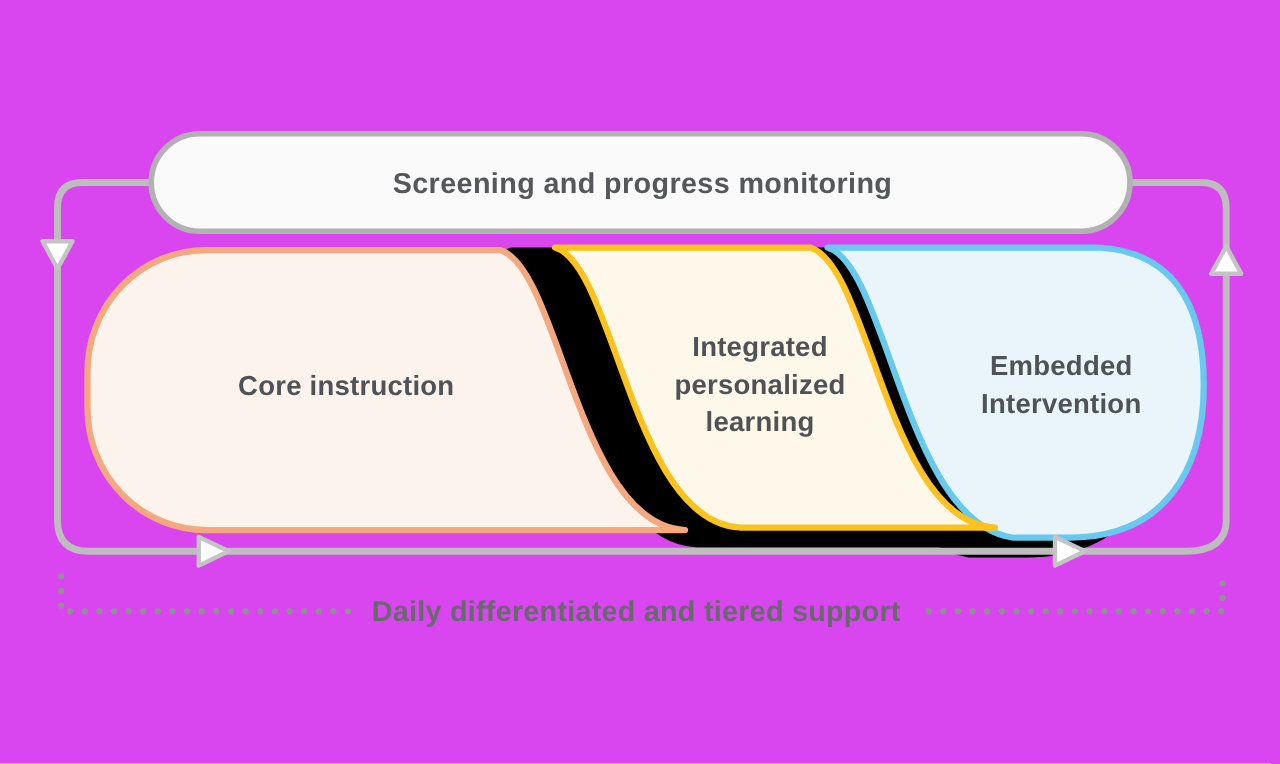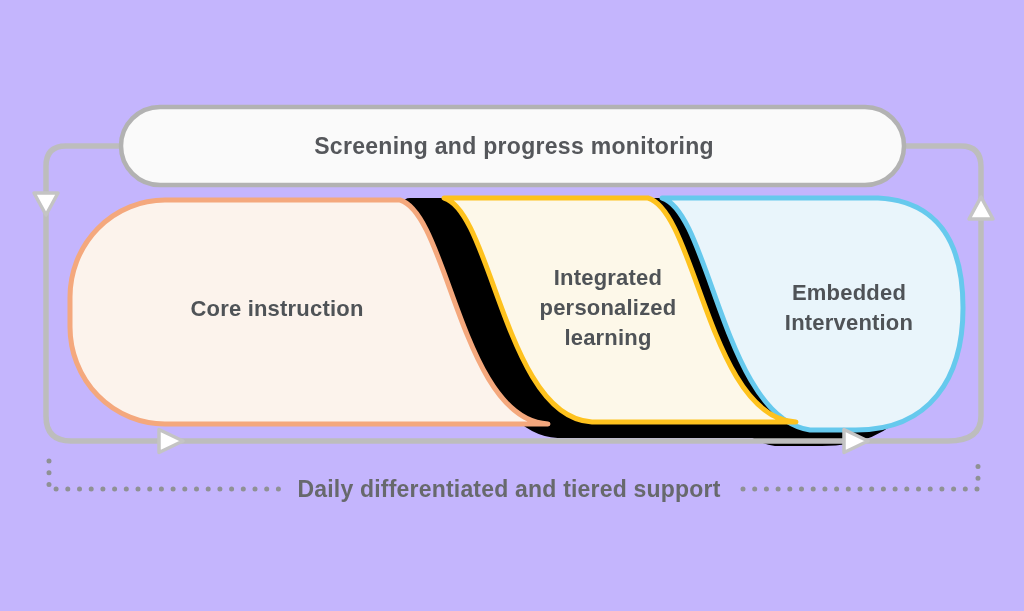--- a/index.html
+++ b/index.html
@@ -1,16 +1,16 @@
 <!DOCTYPE html>
 <html><head>
 <meta charset="utf-8">
 <style>
   html,body{margin:0;padding:0;background:#ffffff;}
-  .stage-wrap{width:1024px;height:611px;position:relative;background:#c4b5fd;overflow:hidden;text-align:center;}
+  .stage-wrap{width:1024px;height:611px;position:relative;background:#d946ef;overflow:hidden;text-align:center;}
   svg{display:block;}
   text{font-family:"Liberation Sans","DejaVu Sans",sans-serif;}
   .pill-title{font-size:23px;font-weight:700;letter-spacing:.3px;}
   .stage-label{font-size:22px;font-weight:700;letter-spacing:.2px;}
   .footer-label{font-size:23px;font-weight:700;letter-spacing:.2px;}
 </style>
 </head>
 <body>
 
 <div class="stage-wrap">

